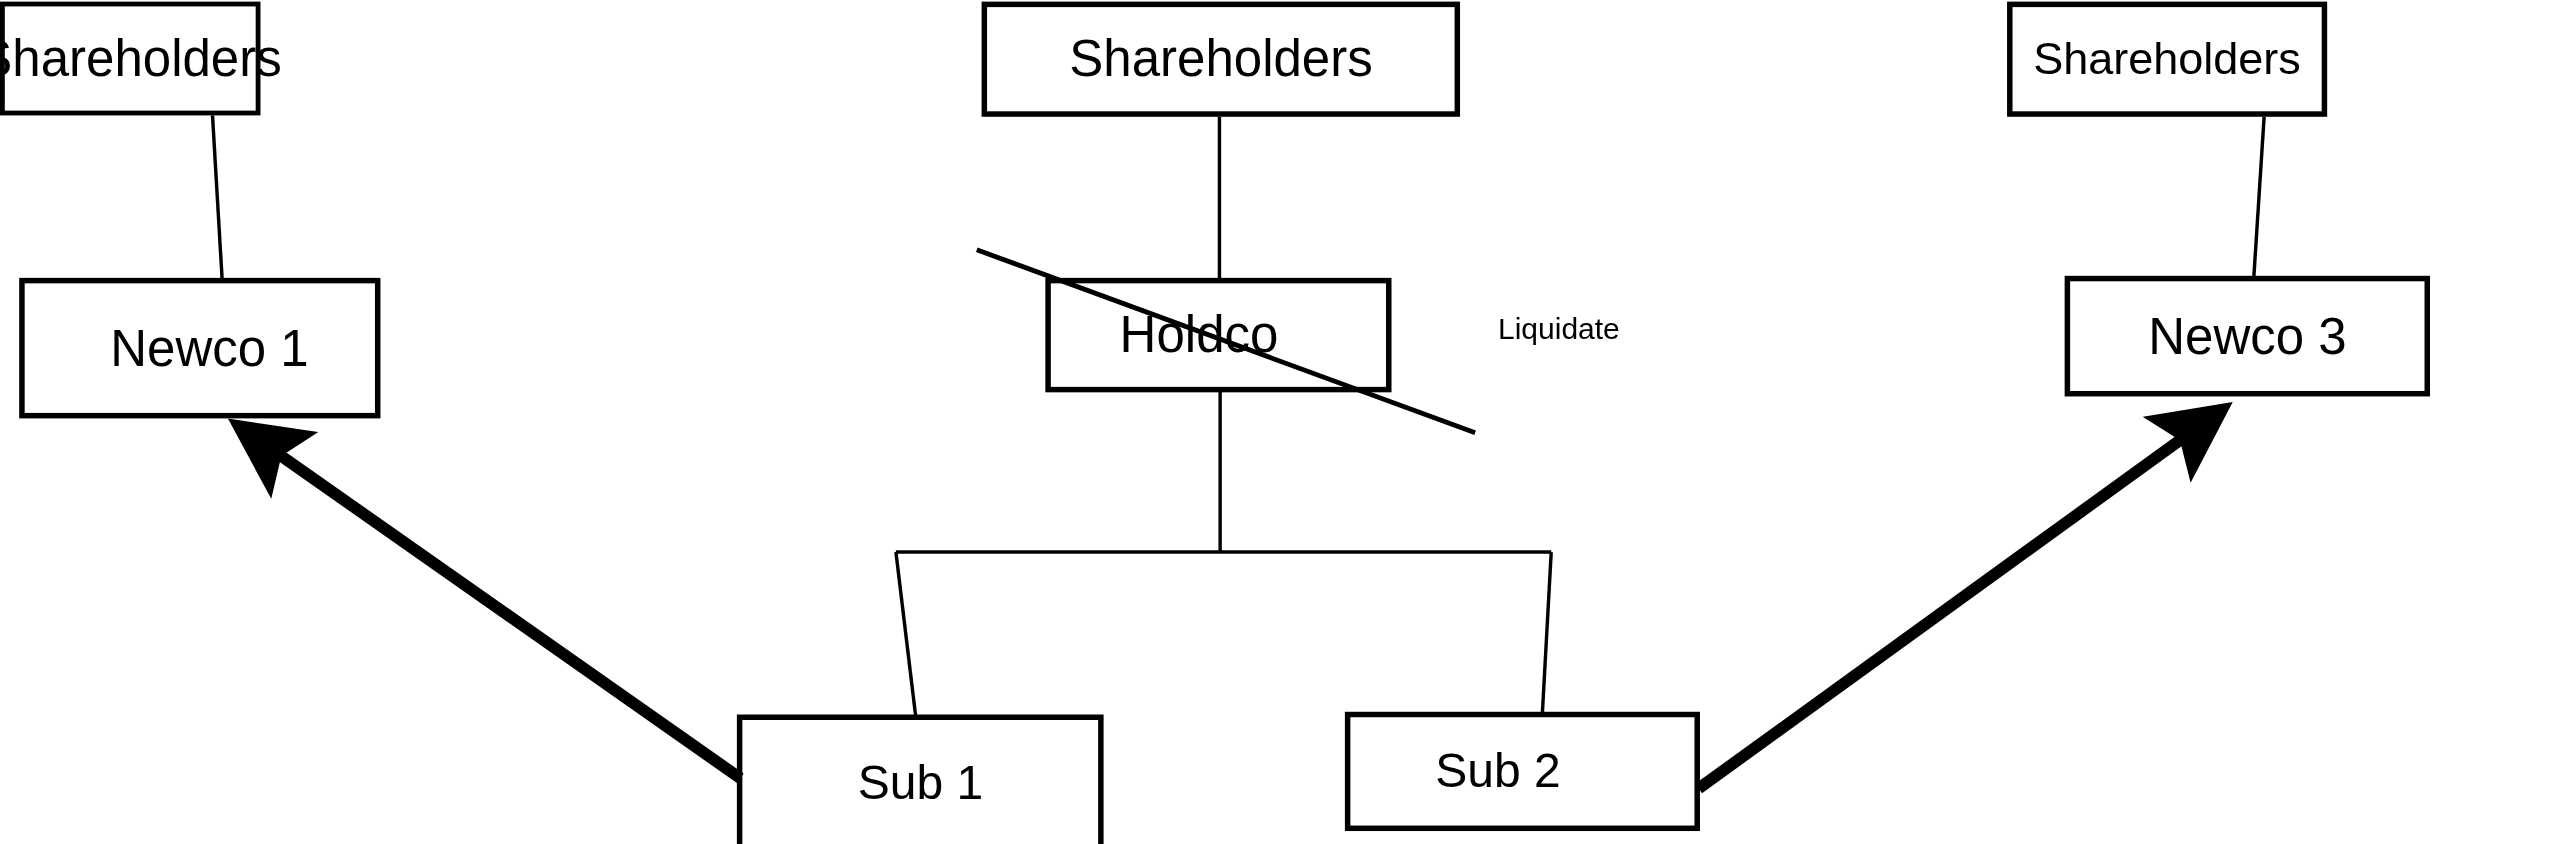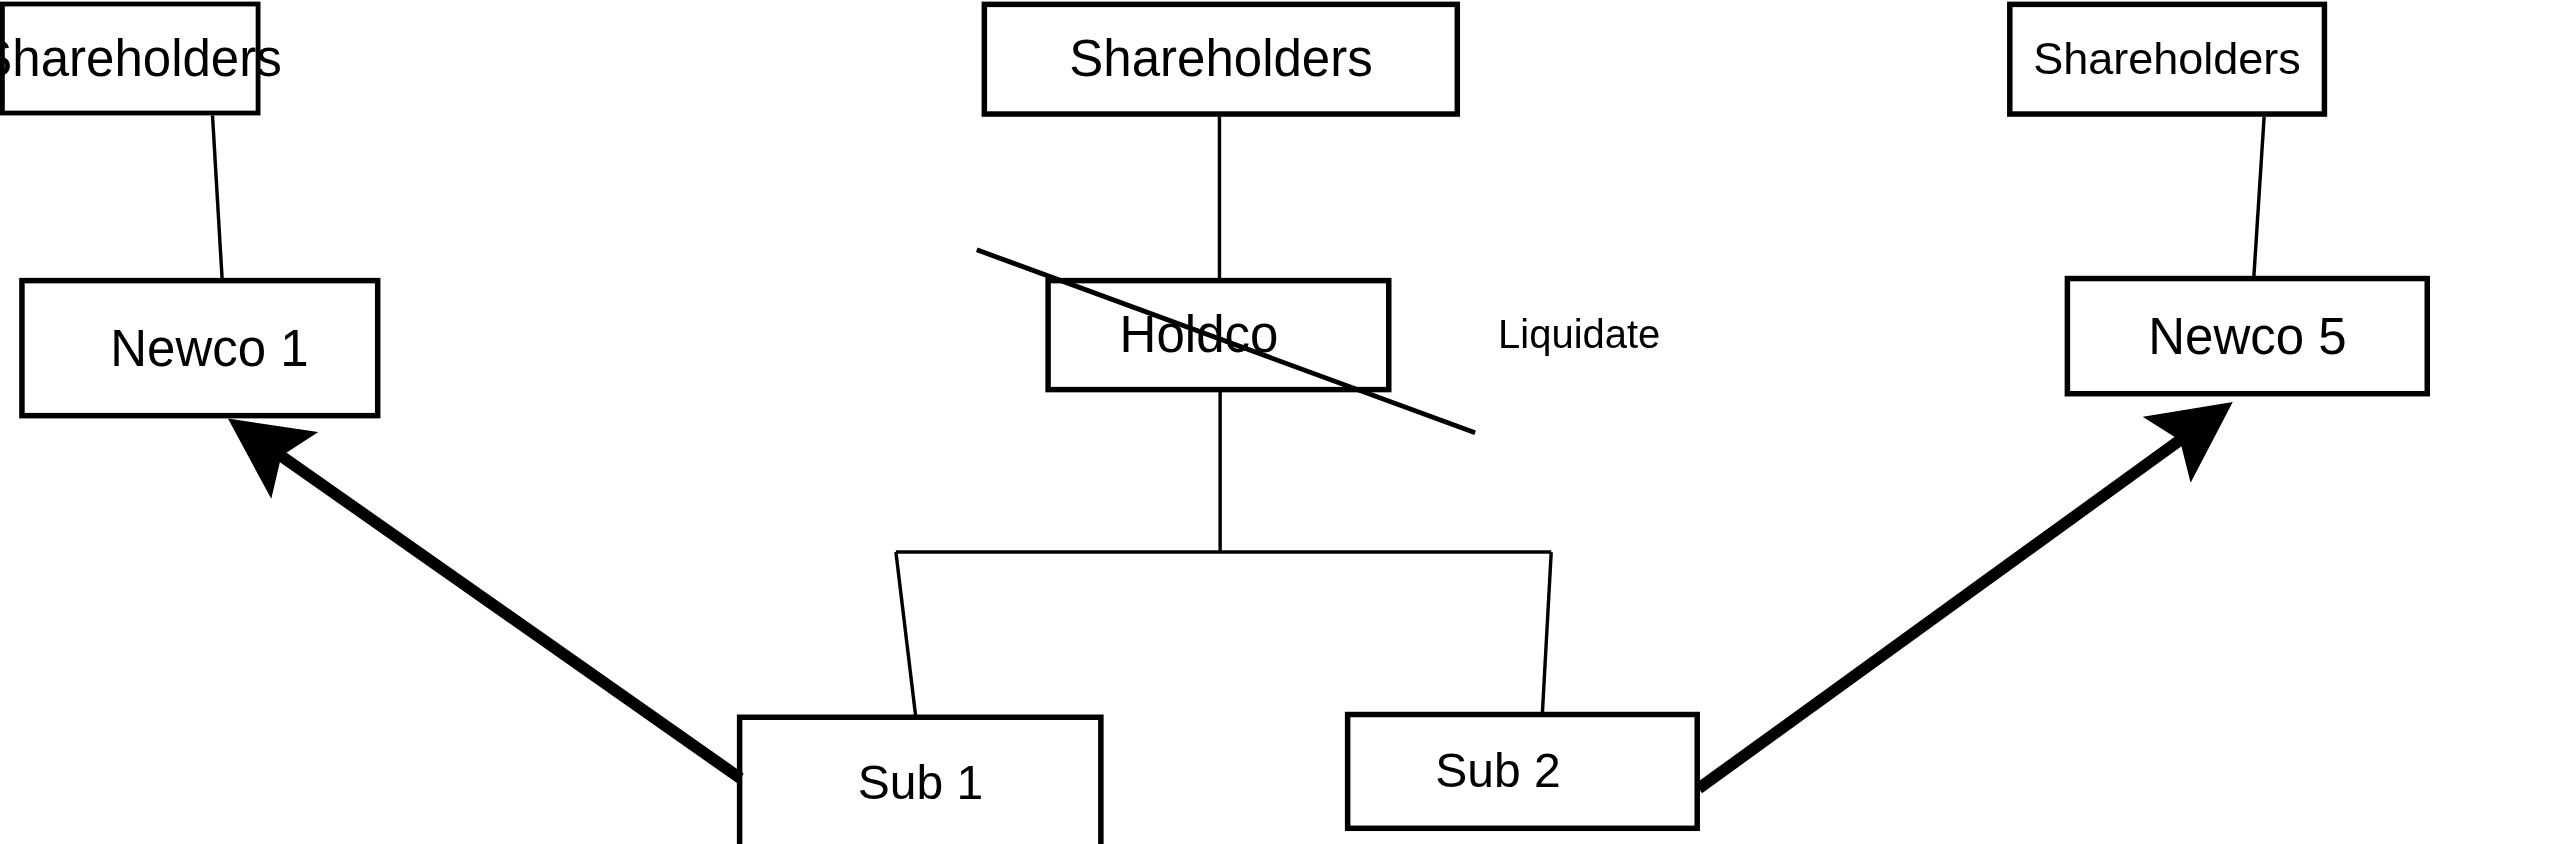--- a/index.html
+++ b/index.html
@@ -42,21 +42,21 @@
     pointer-events: none;
   }
   .label-shareholders { font-size: 51px; }
   .label-newco        { font-size: 51px; }
   .label-holdco       { font-size: 51px; }
   .label-sub          { font-size: 48px; }
   .annotation-label {
     position: absolute;
     color: #000000;
     font-family: "Liberation Sans", sans-serif;
-    font-size: 40px;
+    font-size: 30px;
     font-weight: 400;
     white-space: nowrap;
   }
 </style>
 </head>
 <body>
 
 <div id="diagram-root">
 
   <svg id="diagram-svg" viewBox="0 0 3758 1232" xmlns="http://www.w3.org/2000/svg">
@@ -112,18 +112,18 @@
   <div class="node-label label-shareholders" style="left:982px; top:1.4px; width:478px; height:115px;">Shareholders</div>
 
   <div class="node-label label-holdco" style="left:1045px; top:278px; width:308px; height:114px;">Holdco</div>
 
   <div class="node-label label-sub" style="left:737px; top:714px; width:367px; height:139px;">Sub 1</div>
 
   <div class="node-label label-sub" style="left:1345px; top:712px; width:306px; height:119px;">Sub 2</div>
 
   <div class="node-label label-shareholders" style="left:2007px; top:1.4px; width:320px; height:115px; font-size:45px;">Shareholders</div>
 
-  <div class="node-label label-newco" style="left:2065px; top:276px; width:365px; height:121px;">Newco 5</div>
+  <div class="node-label label-newco" style="left:2065px; top:276px; width:365px; height:121px;">Newco 3</div>
 
   <div class="annotation-label" style="left:1498px; top:312px;">Liquidate</div>
 
 </div>
 
 
 </body></html>

